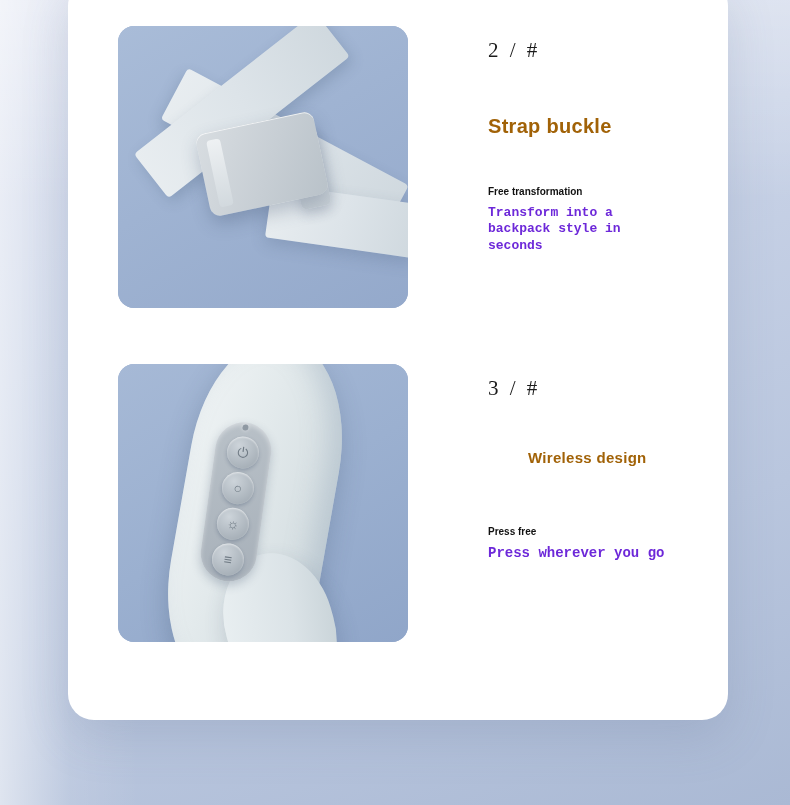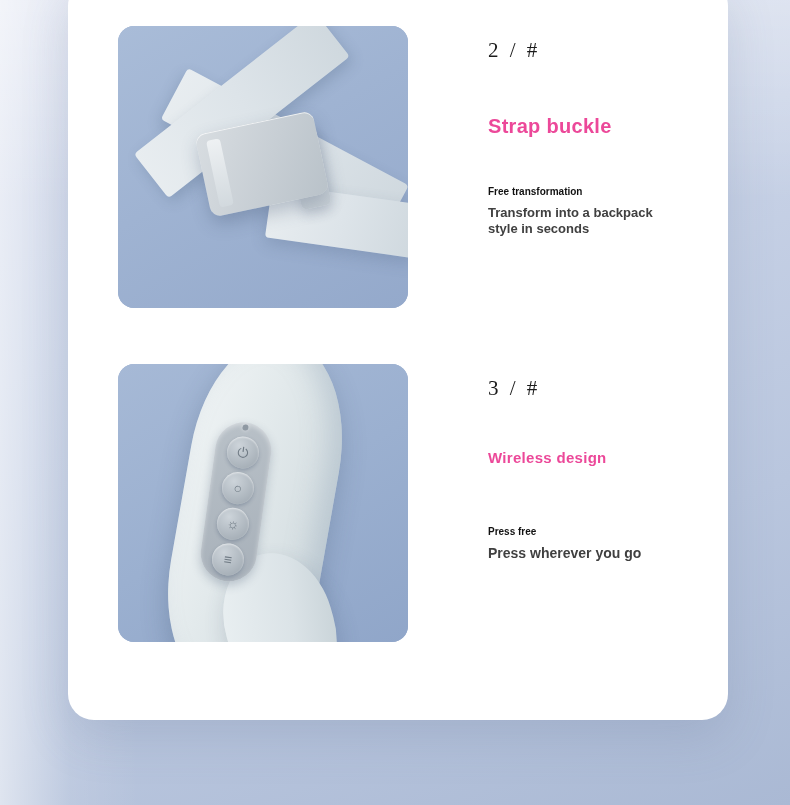--- a/index.html
+++ b/index.html
@@ -180,42 +180,44 @@
     font-size: 21px;
     color: #1b1b1b;
     letter-spacing: 3px;
     margin: 0 0 52px 0;
     font-family: "Liberation Serif", serif;
   }
   .sec2 .num { margin-bottom: 48px; }
   .title {
     font-size: 20px;
     font-weight: bold;
-    color: #ec4899;
+    color: #a16207;
     margin: 0 0 48px 0;
     letter-spacing: 0.3px;
   }
   .sec2 .title {
     font-size: 15px;
     font-weight: bold;
     margin-bottom: 60px;
+    margin-left: 40px;
   }
   .sub {
     font-size: 10px;
     font-weight: bold;
     color: #111111;
     margin: 0 0 8px 0;
   }
   .desc {
     font-size: 13px;
     font-weight: bold;
-    color: #404040;
+    color: #6d28d9;
     line-height: 1.25;
     margin: 0;
     width: 195px;
+    font-family: Liberation Mono, monospace;
   }
   .sec2 .desc { font-size: 14px; width: 230px; }
 </style>
 </head>
 <body>
 
 <div class="bg-wash"></div>
 
 <div class="card">
 

